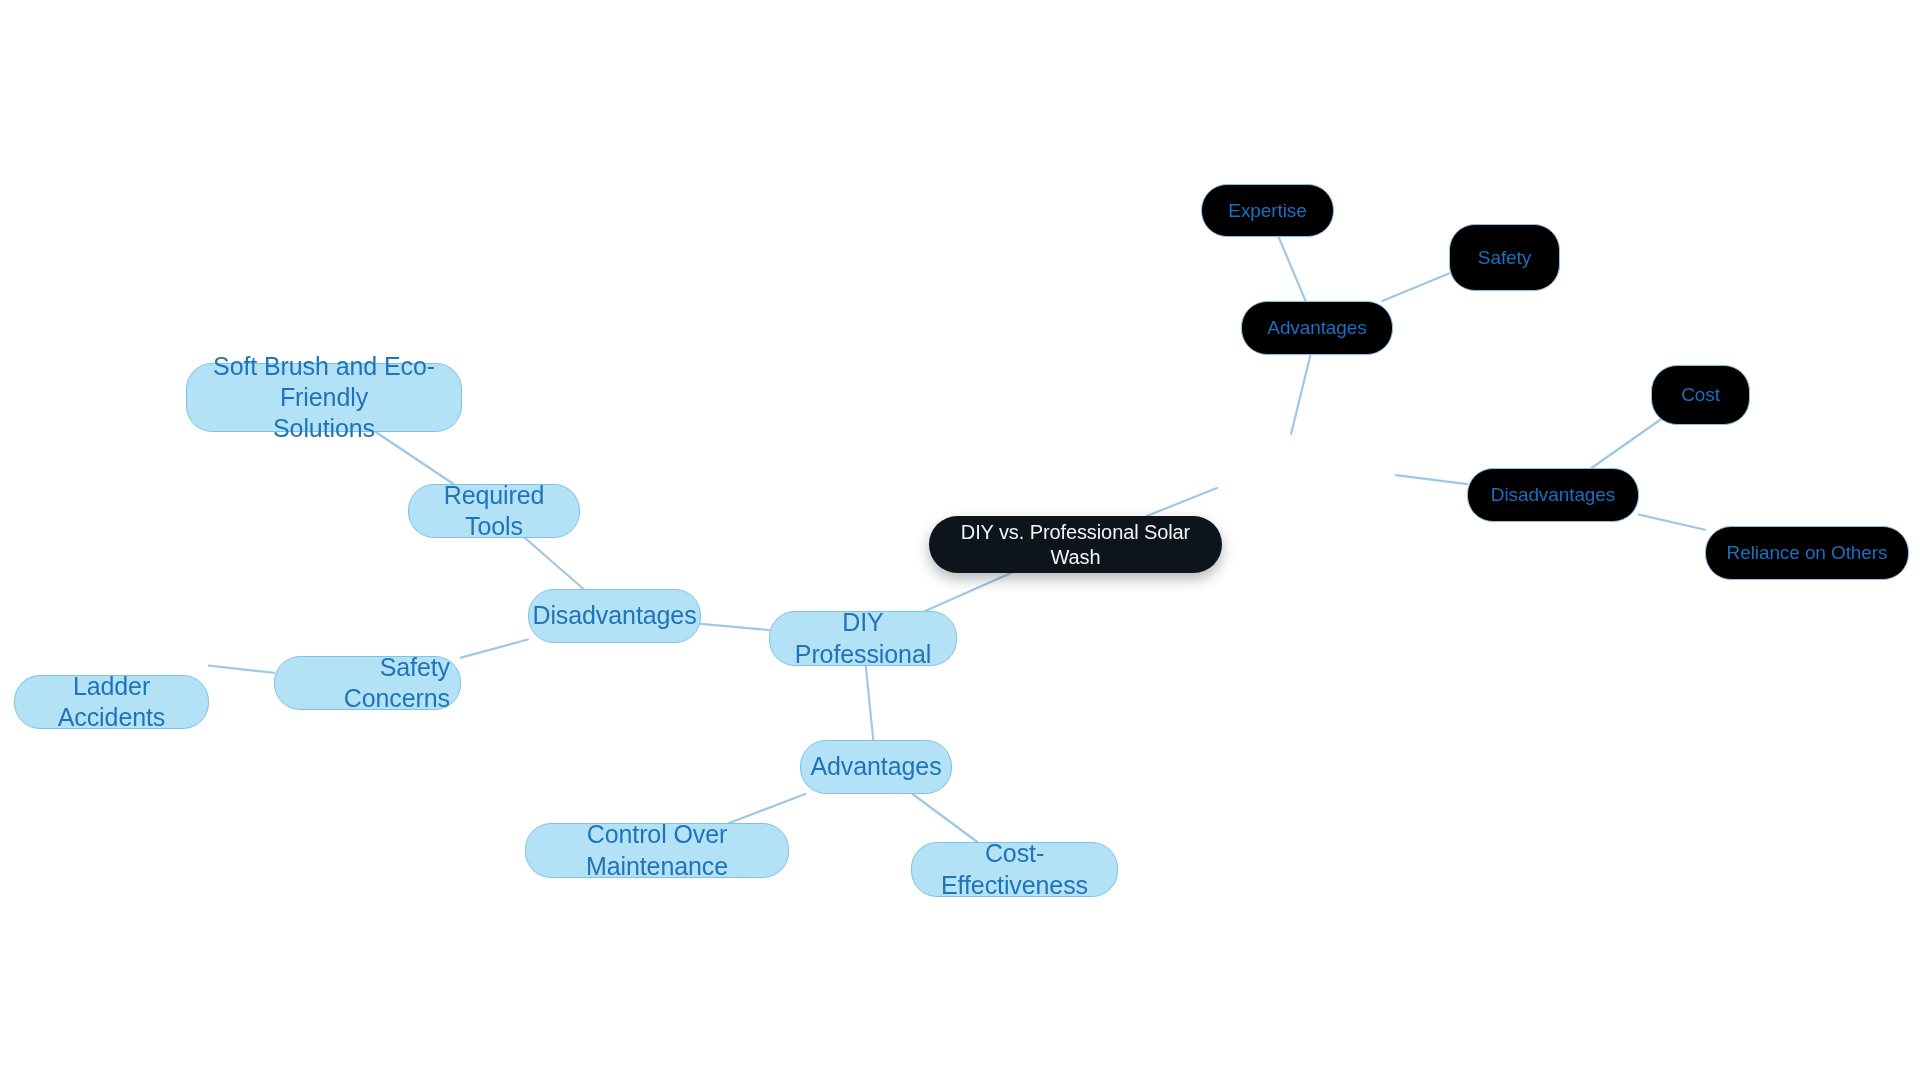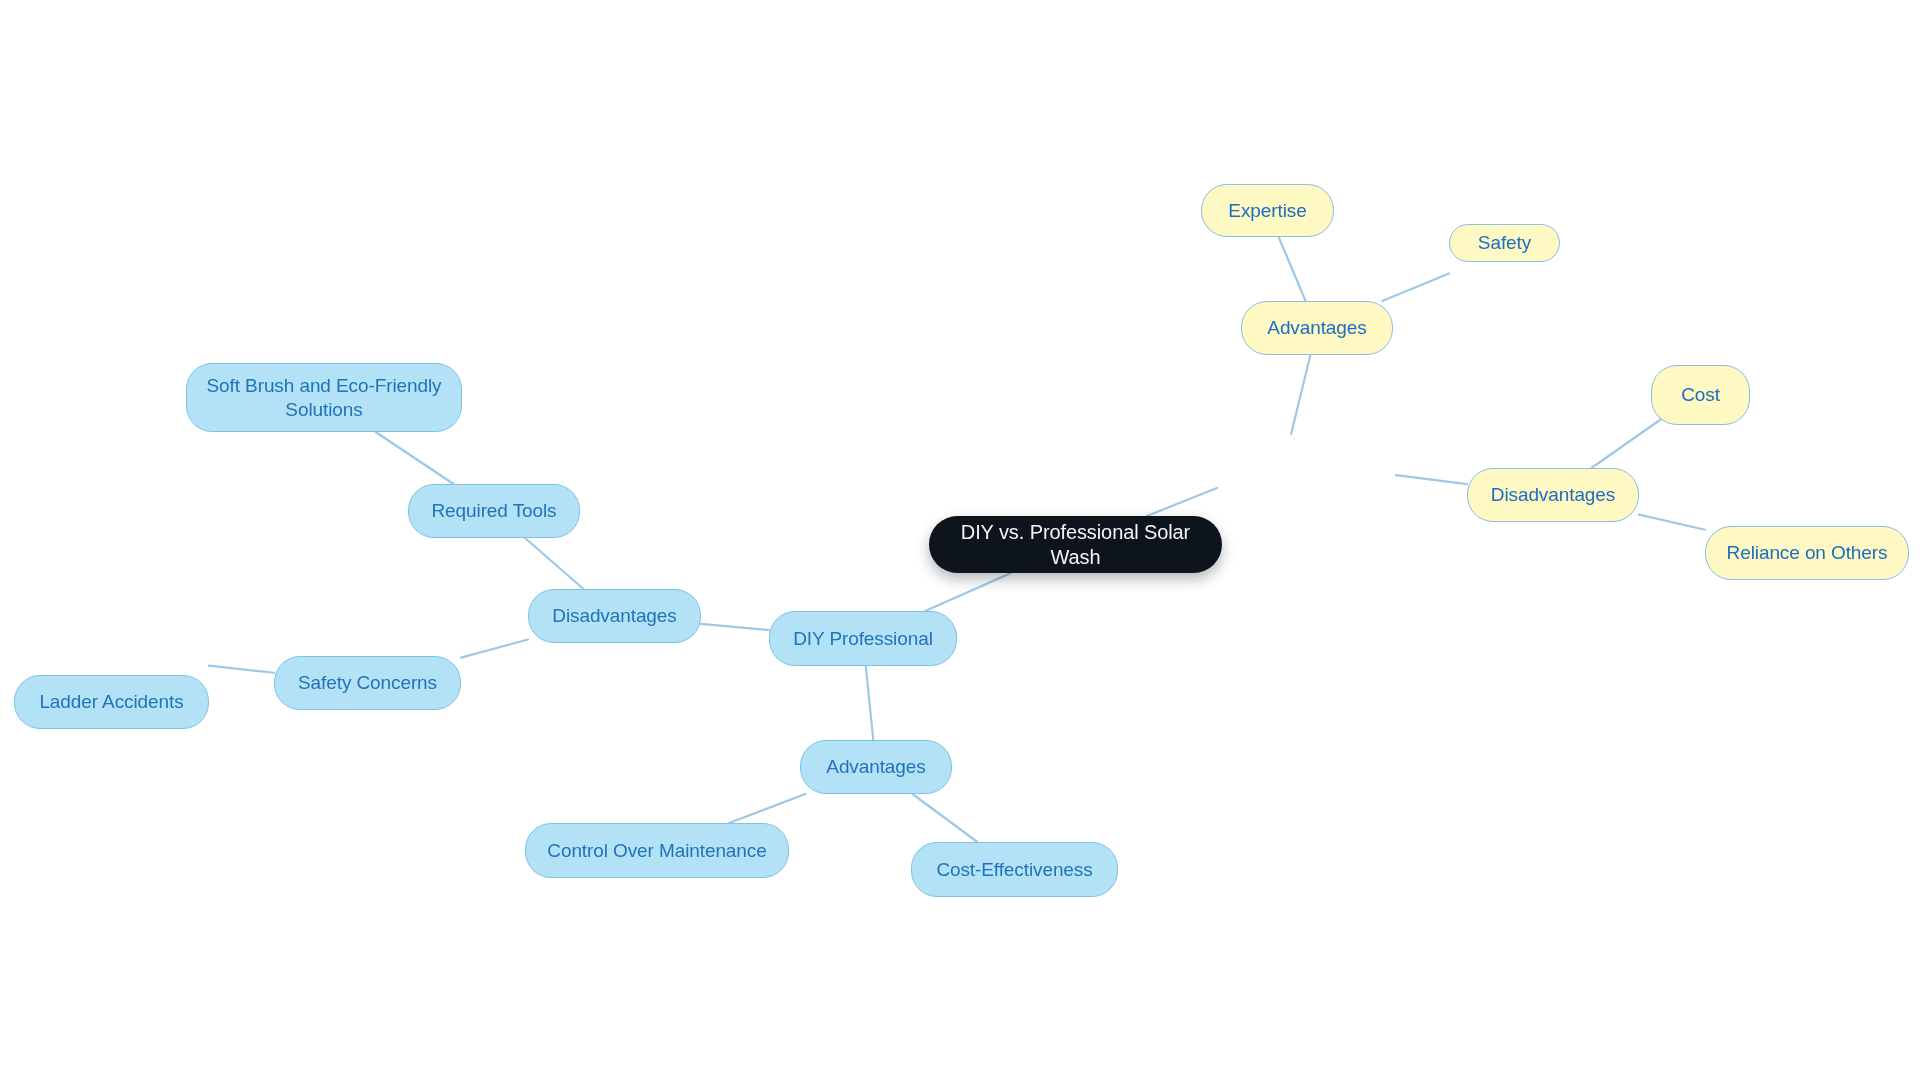--- a/index.html
+++ b/index.html
@@ -42,31 +42,31 @@
   .node.root {
     background: #0e141b;
     color: #f2f5f7;
     border: none;
     font-size: 20px;
     letter-spacing: -0.1px;
     border-radius: 30px;
     box-shadow: 0 6px 14px rgba(10, 16, 22, 0.30);
   }
   .node.branch {
-    background: #fef9c3;
+    background: #000000;
     border: 1.6px solid #8cbde2;
     color: #1b6ec2;
     font-size: 19px;
     letter-spacing: -0.1px;
   }
   .node.leaf {
     background: #b3e2f7;
     border: 1.6px solid #7fc3e4;
     color: #1f74b8;
-    font-size: 19px;
+    font-size: 25px;
     letter-spacing: -0.1px;
   }
 </style>
 </head>
 <body>
 
 <div id="canvas">
   <svg id="edge-layer" viewBox="0 0 1920 1083">
       <line x1="912.4829268292683" y1="794" x2="977.3414634146342" y2="842" stroke="#9ec8e5" stroke-width="2.2" stroke-linecap="round"></line>
       <line x1="805.185628742515" y1="794" x2="729.125748502994" y2="823" stroke="#9ec8e5" stroke-width="2.2" stroke-linecap="round"></line>
@@ -81,21 +81,21 @@
       <line x1="1591.4782608695652" y1="468" x2="1662.7342995169083" y2="418" stroke="#9ec8e5" stroke-width="2.2" stroke-linecap="round"></line>
       <line x1="1396" y1="475.1191806331471" x2="1467" y2="484.1098696461825" stroke="#9ec8e5" stroke-width="2.2" stroke-linecap="round"></line>
       <line x1="1382.3225806451612" y1="301" x2="1449" y2="273.44" stroke="#9ec8e5" stroke-width="2.2" stroke-linecap="round"></line>
       <line x1="1305.6255319148936" y1="301" x2="1278.6638297872341" y2="237" stroke="#9ec8e5" stroke-width="2.2" stroke-linecap="round"></line>
       <line x1="1291.0977443609022" y1="434" x2="1310.4022556390978" y2="355" stroke="#9ec8e5" stroke-width="2.2" stroke-linecap="round"></line>
       <line x1="1146.8353293413174" y1="516" x2="1216.9191616766468" y2="488" stroke="#9ec8e5" stroke-width="2.2" stroke-linecap="round"></line>
     </svg>
 <div class="node root" style="left: 929px; top: 516px; width: 293px; height: 57px;">DIY vs. Professional Solar Wash</div>
     <div class="node branch" style="left: 1241px; top: 301px; width: 152px; height: 54px;">Advantages</div>
     <div class="node branch" style="left: 1201px; top: 184px; width: 133px; height: 53px;">Expertise</div>
-    <div class="node branch" style="left: 1449px; top: 224px; width: 111px; height: 38px;">Safety</div>
+    <div class="node branch" style="left: 1449px; top: 224px; width: 111px; height: 67px;">Safety</div>
     <div class="node branch" style="left: 1467px; top: 468px; width: 172px; height: 54px;">Disadvantages</div>
     <div class="node branch" style="left: 1651px; top: 365px; width: 99px; height: 60px;">Cost</div>
     <div class="node branch" style="left: 1705px; top: 526px; width: 204px; height: 54px;">Reliance on Others</div>
     <div class="node leaf" style="left: 769px; top: 611px; width: 188px; height: 55px;">DIY Professional</div>
     <div class="node leaf" style="left: 528px; top: 589px; width: 173px; height: 54px;">Disadvantages</div>
     <div class="node leaf" style="left: 408px; top: 484px; width: 172px; height: 54px; text-align: center;">Required Tools</div>
     <div class="node leaf" style="left: 186px; top: 363px; width: 276px; height: 69px;">Soft Brush and Eco-Friendly
 Solutions</div>
     <div class="node leaf" style="left: 274px; top: 656px; width: 187px; height: 54px; text-align: right;">Safety Concerns</div>
     <div class="node leaf" style="left: 14px; top: 628px; width: 195px; height: 54px; margin-top: 47px;">Ladder Accidents</div>

